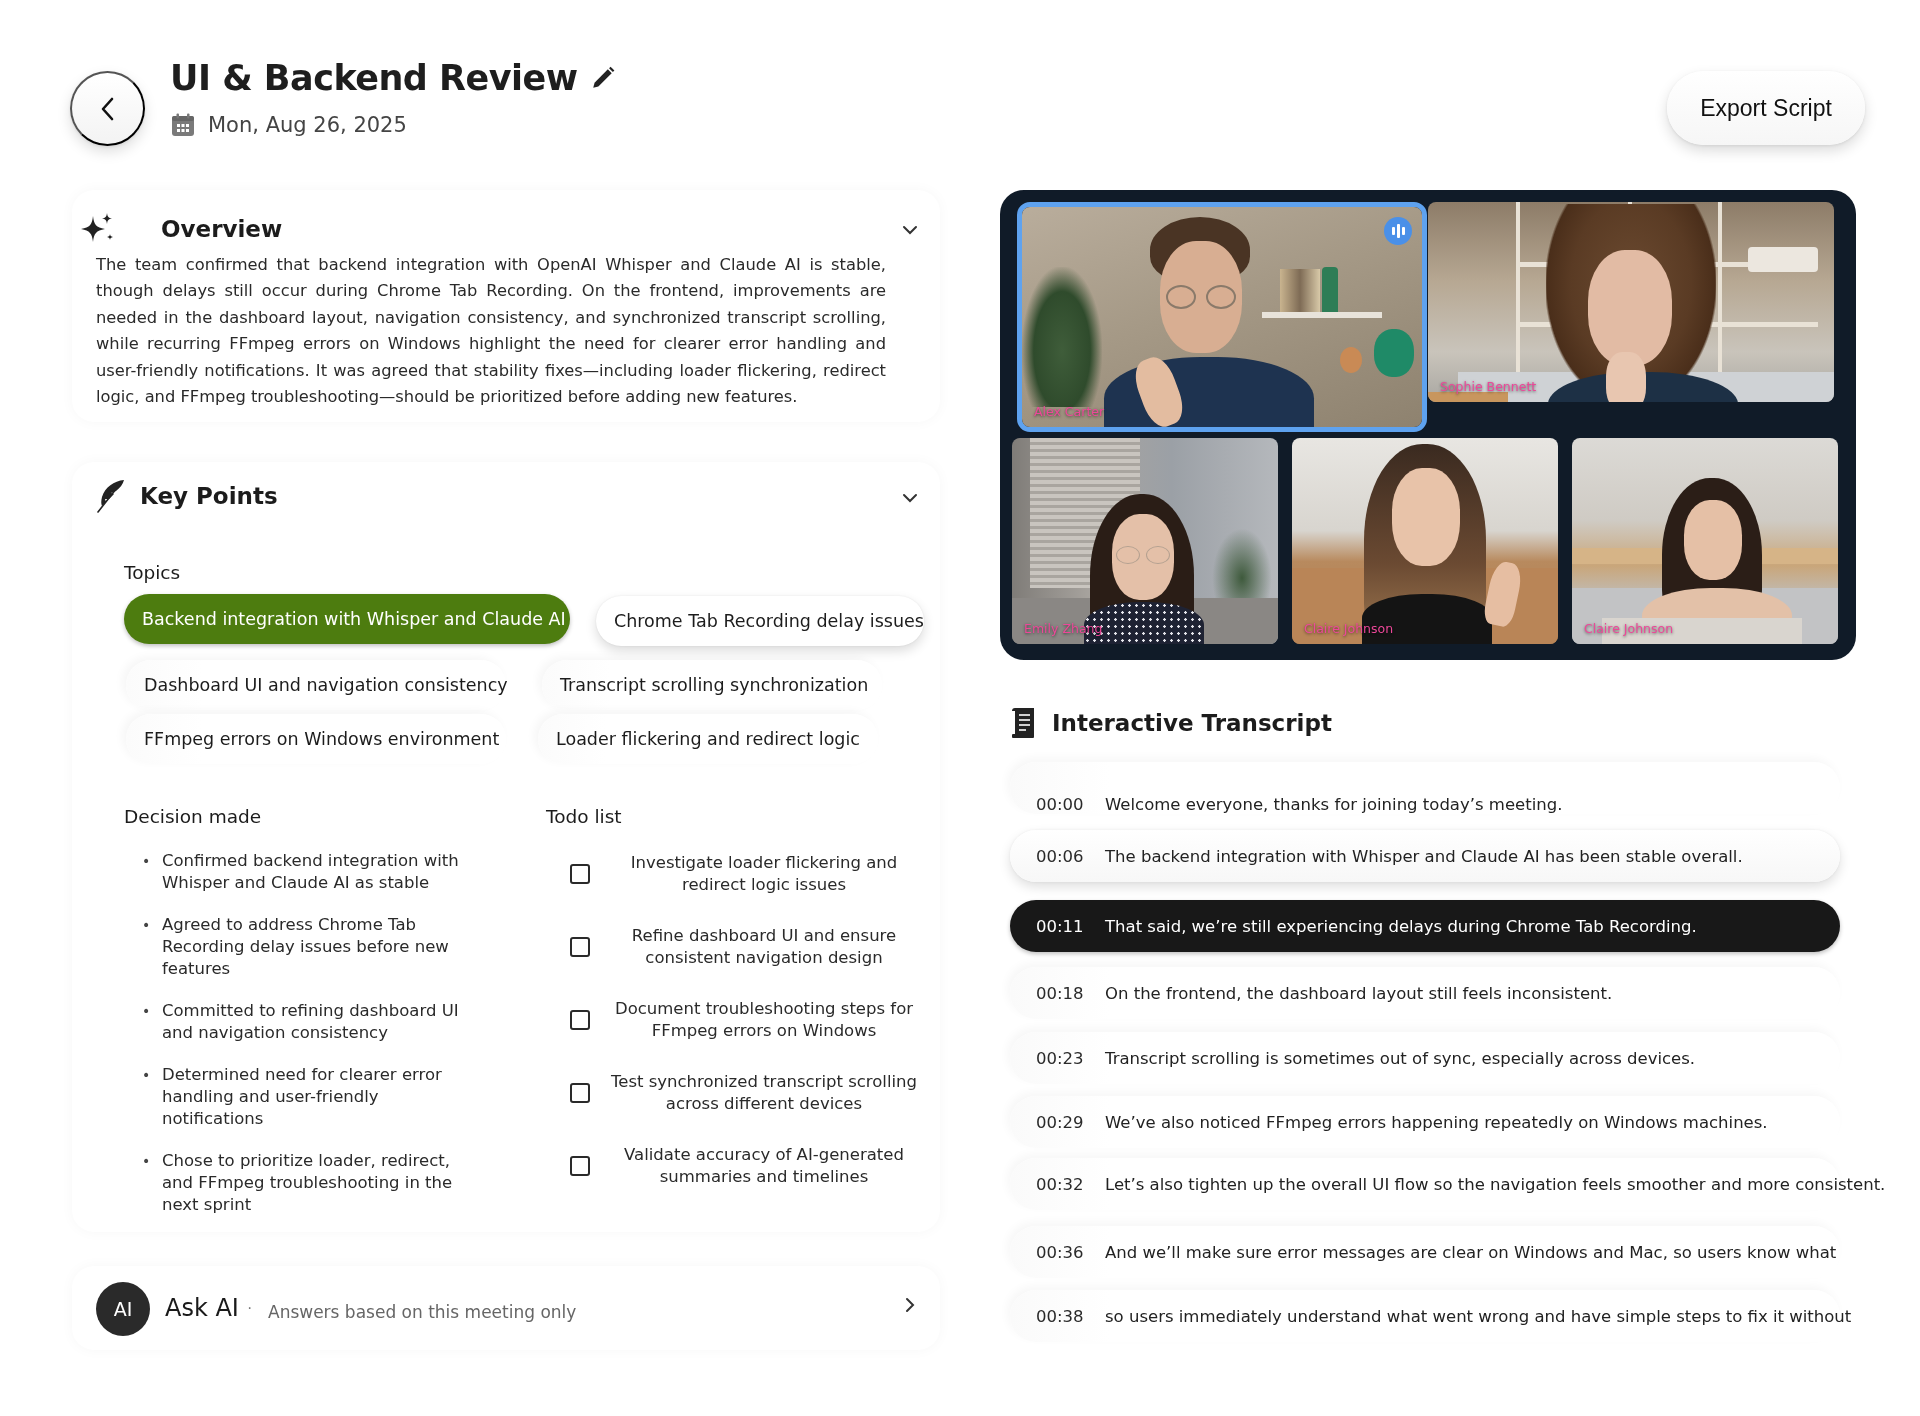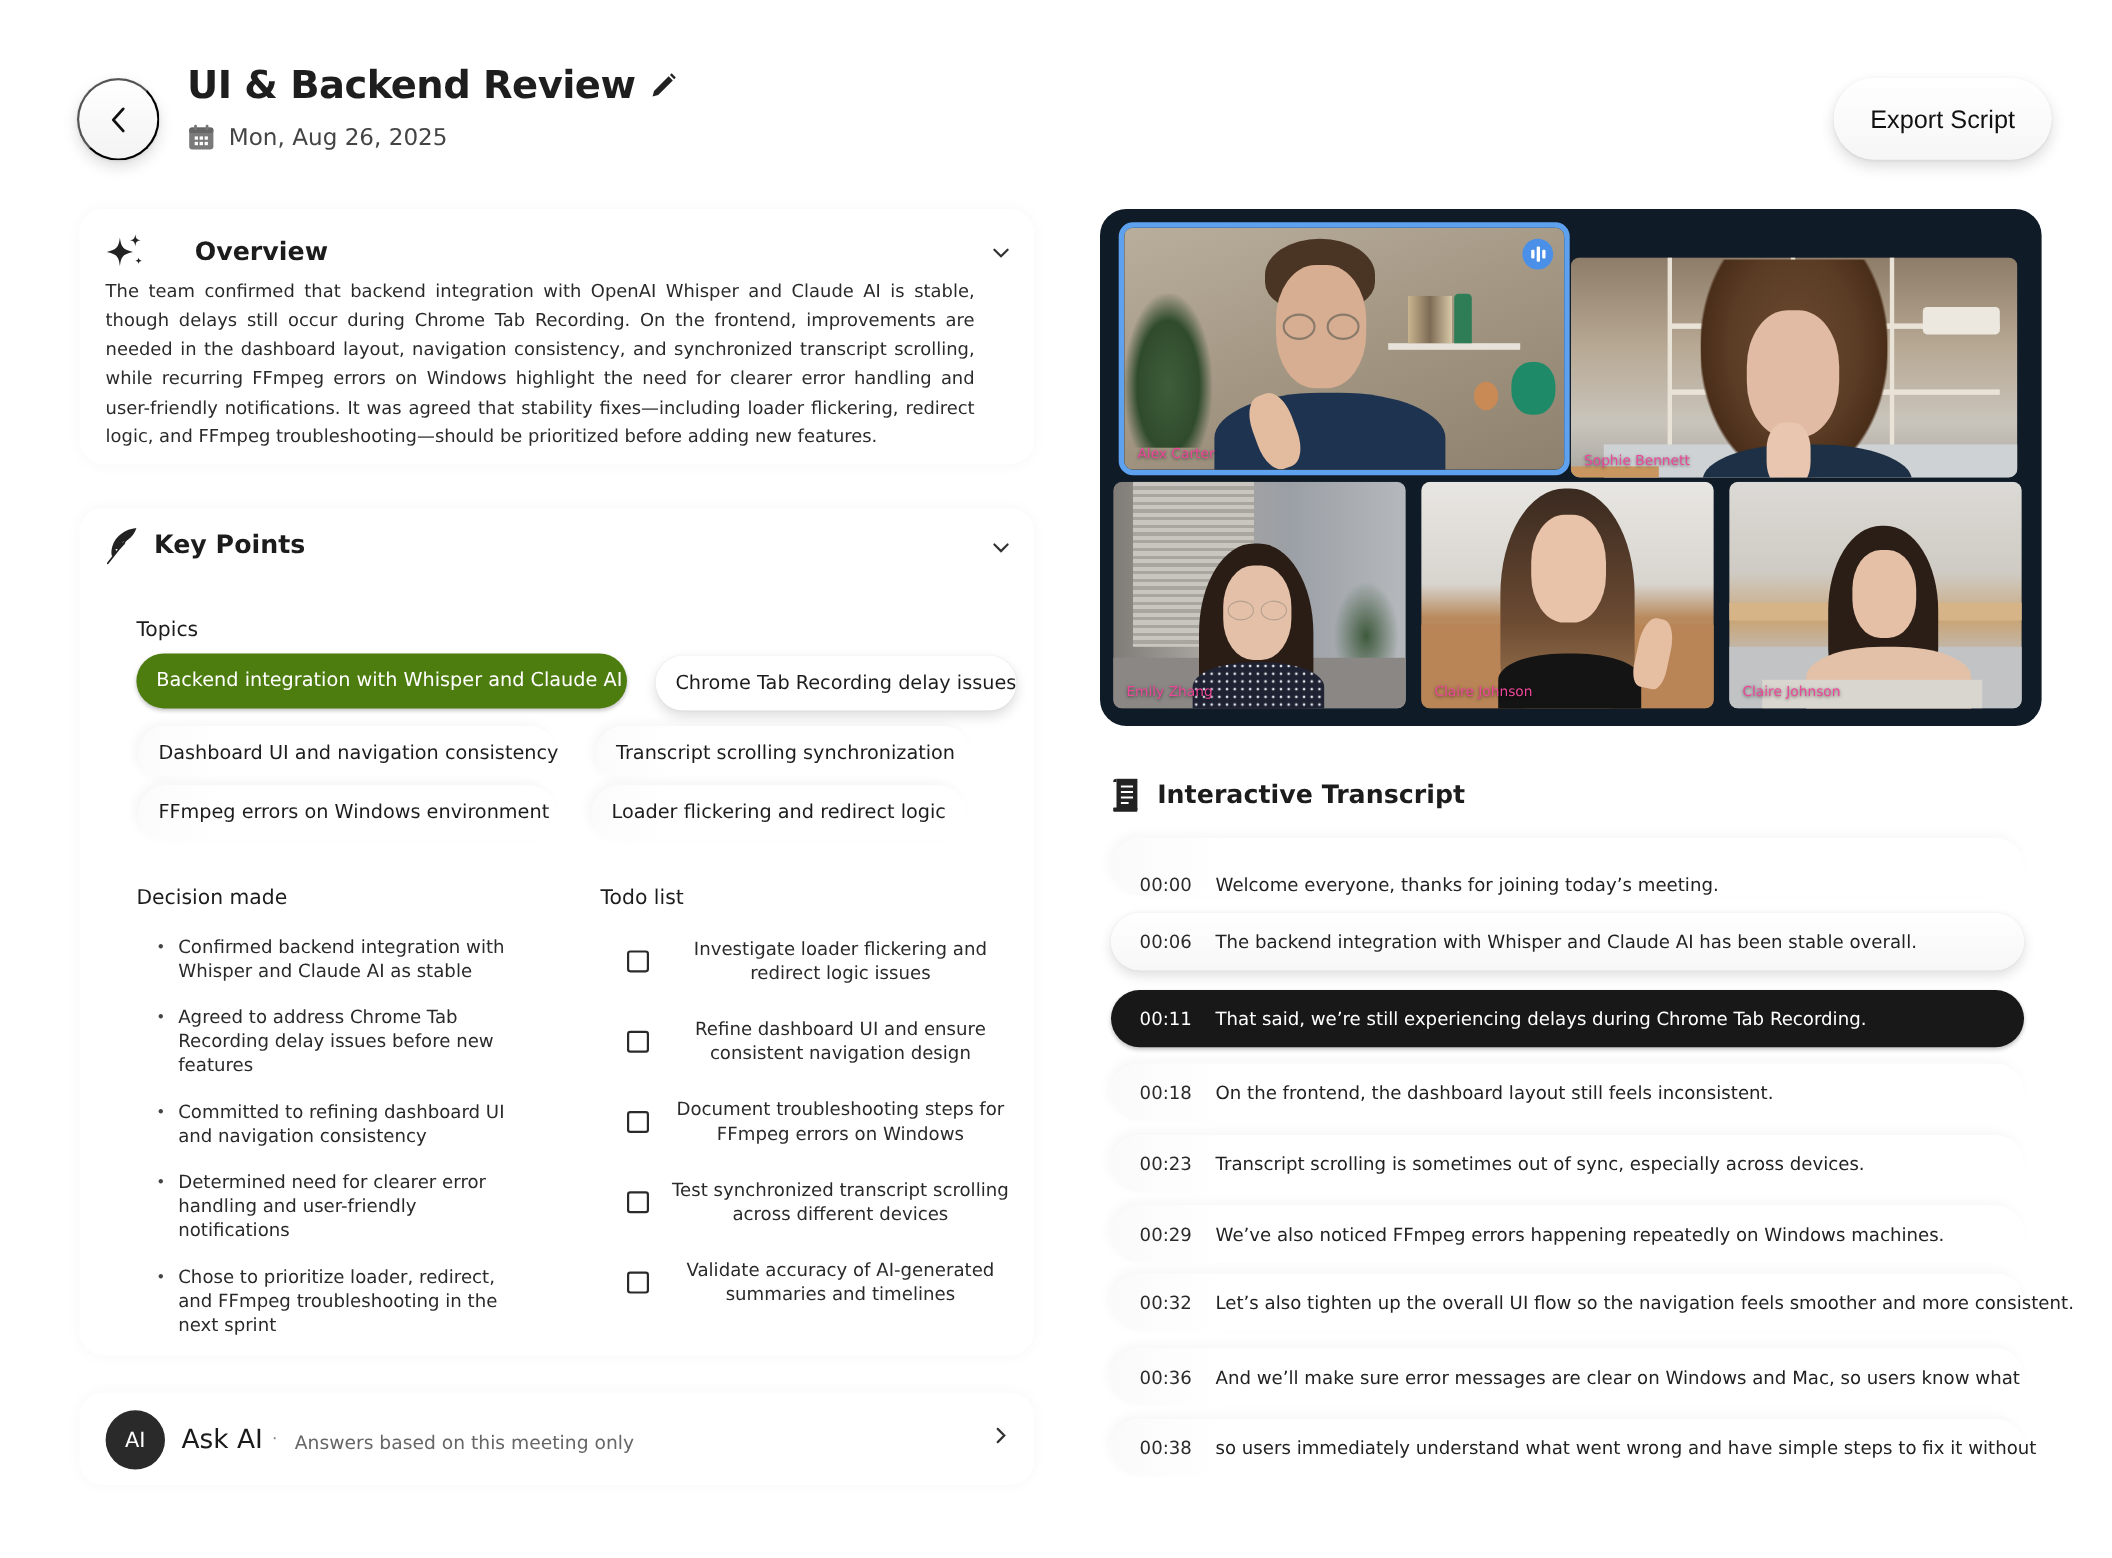--- a/index.html
+++ b/index.html
@@ -28,21 +28,21 @@
 
   
   .card {
     position: absolute; background: #ffffff; border-radius: 22px;
     box-shadow: 0 0 14px rgba(0,0,0,0.035);
   }
   .overview { left: 72px; top: 190px; width: 868px; height: 232px; }
   .card-head { display: flex; align-items: center; gap: 12px; }
   .card-title { font-family: "DejaVu Sans", sans-serif; font-size: 23px; color: #1c1c1c; }
   .chev { position: absolute; right: 22px; cursor: pointer; }
-  .overview .card-head { position: absolute; left: 24px; top: 22px; gap: 45px; }
+  .overview .card-head { position: absolute; left: 8px; top: 22px; gap: 45px; }
   .overview-text {
     position: absolute; left: 24px; top: 62px; width: 790px;
     font-family: "DejaVu Sans", sans-serif; font-size: 16.3px; line-height: 26.4px; color: #2a2a2a; text-align: justify;
   }
 
   .keypoints { left: 72px; top: 462px; width: 868px; height: 770px; }
   .keypoints .card-head { position: absolute; left: 22px; top: 16px; }
   .section-label { position: absolute; font-family: "DejaVu Sans", sans-serif; font-size: 18.5px; color: #1c1c1c; }
   .chip {
     position: absolute; height: 50px; border-radius: 25px; display: flex; align-items: center;
@@ -260,21 +260,21 @@
       <div style="position:absolute; left:118px; top:150px; width:38px; height:70px; background:#e3bca0; border-radius:40%; transform:rotate(-20deg);"></div>
     </div>
     <div class="speak-badge">
         <span style="height:8px"></span>
         <span style="height:14px"></span>
         <span style="height:8px"></span>
       </div>
     <span class="name">Alex Carter</span>
   </div>
 
-  <div class="tile" style="left:428px; top:12px; width:406px; height:200px;margin-top:32px;">
+  <div class="tile" style="left:428px; top:12px; width:406px; height:200px;">
     <div class="scene" style="background: linear-gradient(180deg,#8d7c68 0%,#b7a893 40%,#c9c4bb 75%,#a9a7a2 100%);">
       <div style="position:absolute; left:88px; top:0; width:4px; height:180px; background:#e9e2d6;"></div>
       <div style="position:absolute; left:200px; top:0; width:4px; height:180px; background:#e9e2d6;"></div>
       <div style="position:absolute; left:290px; top:0; width:4px; height:180px; background:#e9e2d6;"></div>
       <div style="position:absolute; left:90px; top:60px; width:300px; height:5px; background:#e9e2d6;"></div>
       <div style="position:absolute; left:90px; top:120px; width:300px; height:5px; background:#e9e2d6;"></div>
       <div style="position:absolute; left:320px; top:45px; width:70px; height:25px; background:#ece7df; border-radius:4px;"></div>
       <div style="position:absolute; left:30px; top:170px; width:376px; height:58px; background:#cfd2d5;"></div>
       <div style="position:absolute; left:0; top:190px; width:80px; height:40px; background:#c8965e;"></div>
 

